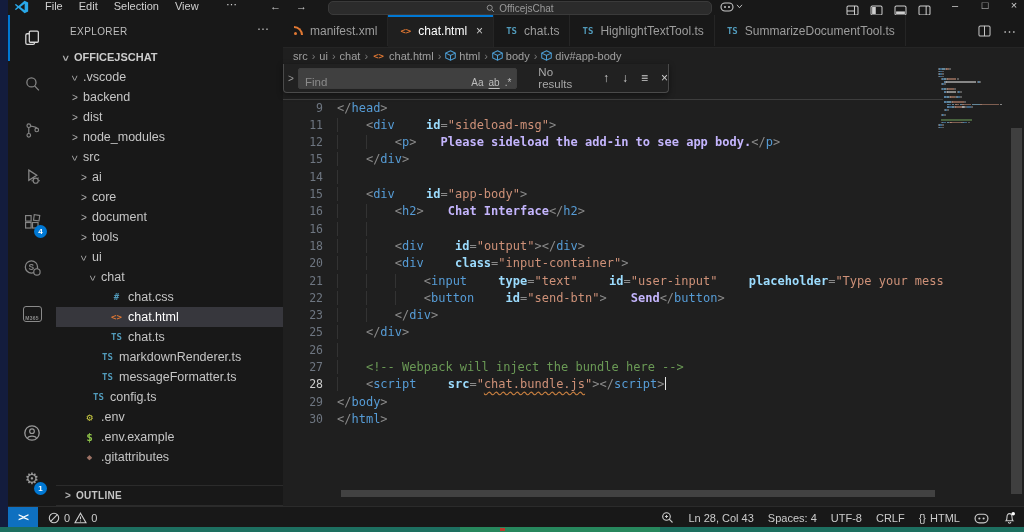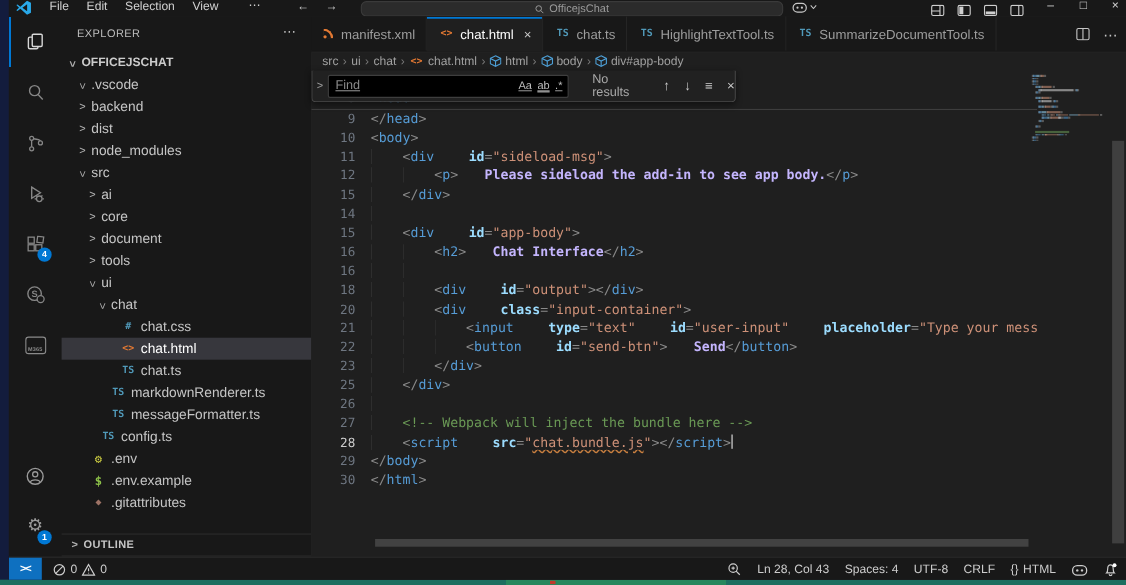--- a/index.html
+++ b/index.html
@@ -88,22 +88,22 @@
   .tk-x{color:#c4b5fd;font-weight:600;margin-left:24px;}
   .tk-c{color:#6a9955;}
   .tk-u{color:#ce9178;text-decoration:underline;text-decoration-style:wavy;text-decoration-color:#c87f3f;text-underline-offset:2px;}
   .tk-i{box-shadow:inset 1px 0 0 #333333;}
   .caret{display:inline-block;width:1.5px;height:13px;background:#e6e6e6;vertical-align:-2px;margin-left:0px;}
 
   
   #find{position:absolute;left:275px;top:64px;width:384px;height:28px;background:#212121;border:1px solid #4a4a4a;
     border-top:none;border-radius:0 0 4px 4px;box-shadow:0 2px 6px rgba(0,0,0,.45);display:flex;align-items:center;z-index:5;}
   #find-chev{width:14px;text-align:center;color:#9a9a9a;font-size:10px;}
-  #find-input{position:relative;width:212px;height:19px;background:#000000;border:1px solid #3e3e3e;border-radius:2px;
-    display:flex;align-items:center;font-size:11.5px;color:#8a8a8a;padding-left:6px;text-decoration:underline;}
+  #find-input{position:relative;width:212px;height:19px;background:#404040;border:1px solid #3e3e3e;border-radius:2px;
+    display:flex;align-items:flex-end;font-size:11.5px;color:#8a8a8a;padding-left:6px;}
   .fbtn{margin-left:5px;font-size:10px;color:#bdbdbd;}
   .fbtn.word{text-decoration:underline;text-underline-offset:2px;}
   #find-results{margin-left:21px;font-size:11.5px;color:#a9a9a9;}
   .fnav{margin-left:13px;font-size:12px;color:#cfcfcf;}
 
   
   #minimap{position:absolute;left:652px;top:49px;width:72px;height:200px;overflow:hidden;}
   .mbar{position:absolute;height:1.8px;opacity:.55;}
   #vscroll{position:absolute;left:727px;top:49px;width:13px;height:440px;}
   #vscroll .thumb{position:absolute;left:1px;top:64px;width:11px;height:366px;background:#3f3f3f;}
@@ -414,21 +414,20 @@
           <svg class="sym-svg" width="11" height="11" viewBox="0 0 12 12">
             <path d="M6 0.8 L11.2 3.4 V8.6 L6 11.2 L0.8 8.6 V3.4 Z" fill="none" stroke="#4d9fd6" stroke-width="1.1"></path>
             <path d="M0.8 3.4 L6 6 L11.2 3.4 M6 6 V11.2" fill="none" stroke="#4d9fd6" stroke-width="1.1"></path>
           </svg>
           <span class="crumb">div#app-body</span>
         </div>
       <div id="code">
           <div class="crow"><span class="lnum">2</span><span class="ctext"><span class="tk-p">&lt;</span><span class="tk-t">html</span><span class="tk-x"> </span><span class="tk-a">lang</span><span class="tk-p">=</span><span class="tk-s">"en"</span><span class="tk-p">&gt;</span></span></div>
           <div class="crow fold"><span class="lnum">3</span><span class="ctext"><span class="tk-p">&lt;</span><span class="tk-t">head</span><span class="tk-p">&gt;</span></span></div>
           <div class="crow"><span class="lnum">9</span><span class="ctext"><span class="tk-p">&lt;/</span><span class="tk-t">head</span><span class="tk-p">&gt;</span></span></div>
-          <div class="crow"><span class="lnum">10</span><span class="ctext"><span class="tk-p">&lt;</span><span class="tk-t">body</span><span class="tk-p">&gt;</span></span></div>
           <div class="crow"><span class="lnum">11</span><span class="ctext"><span class="tk-i">    </span><span class="tk-p">&lt;</span><span class="tk-t">div</span><span class="tk-x"> </span><span class="tk-a">id</span><span class="tk-p">=</span><span class="tk-s">"sideload-msg"</span><span class="tk-p">&gt;</span></span></div>
           <div class="crow"><span class="lnum">12</span><span class="ctext"><span class="tk-i">    </span><span class="tk-i">    </span><span class="tk-p">&lt;</span><span class="tk-t">p</span><span class="tk-p">&gt;</span><span class="tk-x">Please sideload the add-in to see app body.</span><span class="tk-p">&lt;/</span><span class="tk-t">p</span><span class="tk-p">&gt;</span></span></div>
           <div class="crow"><span class="lnum">15</span><span class="ctext"><span class="tk-i">    </span><span class="tk-p">&lt;/</span><span class="tk-t">div</span><span class="tk-p">&gt;</span></span></div>
           <div class="crow"><span class="lnum">14</span><span class="ctext"><span class="tk-i">    </span></span></div>
           <div class="crow"><span class="lnum">15</span><span class="ctext"><span class="tk-i">    </span><span class="tk-p">&lt;</span><span class="tk-t">div</span><span class="tk-x"> </span><span class="tk-a">id</span><span class="tk-p">=</span><span class="tk-s">"app-body"</span><span class="tk-p">&gt;</span></span></div>
           <div class="crow"><span class="lnum">16</span><span class="ctext"><span class="tk-i">    </span><span class="tk-i">    </span><span class="tk-p">&lt;</span><span class="tk-t">h2</span><span class="tk-p">&gt;</span><span class="tk-x">Chat Interface</span><span class="tk-p">&lt;/</span><span class="tk-t">h2</span><span class="tk-p">&gt;</span></span></div>
           <div class="crow"><span class="lnum">16</span><span class="ctext"><span class="tk-i">    </span><span class="tk-i">    </span></span></div>
           <div class="crow"><span class="lnum">18</span><span class="ctext"><span class="tk-i">    </span><span class="tk-i">    </span><span class="tk-p">&lt;</span><span class="tk-t">div</span><span class="tk-x"> </span><span class="tk-a">id</span><span class="tk-p">=</span><span class="tk-s">"output"</span><span class="tk-p">&gt;</span><span class="tk-p">&lt;/</span><span class="tk-t">div</span><span class="tk-p">&gt;</span></span></div>
           <div class="crow"><span class="lnum">20</span><span class="ctext"><span class="tk-i">    </span><span class="tk-i">    </span><span class="tk-p">&lt;</span><span class="tk-t">div</span><span class="tk-x"> </span><span class="tk-a">class</span><span class="tk-p">=</span><span class="tk-s">"input-container"</span><span class="tk-p">&gt;</span></span></div>
           <div class="crow"><span class="lnum">21</span><span class="ctext"><span class="tk-i">    </span><span class="tk-i">    </span><span class="tk-i">    </span><span class="tk-p">&lt;</span><span class="tk-t">input</span><span class="tk-x"> </span><span class="tk-a">type</span><span class="tk-p">=</span><span class="tk-s">"text"</span><span class="tk-x"> </span><span class="tk-a">id</span><span class="tk-p">=</span><span class="tk-s">"user-input"</span><span class="tk-x"> </span><span class="tk-a">placeholder</span><span class="tk-p">=</span><span class="tk-s">"Type your message here..."</span></span></div>

